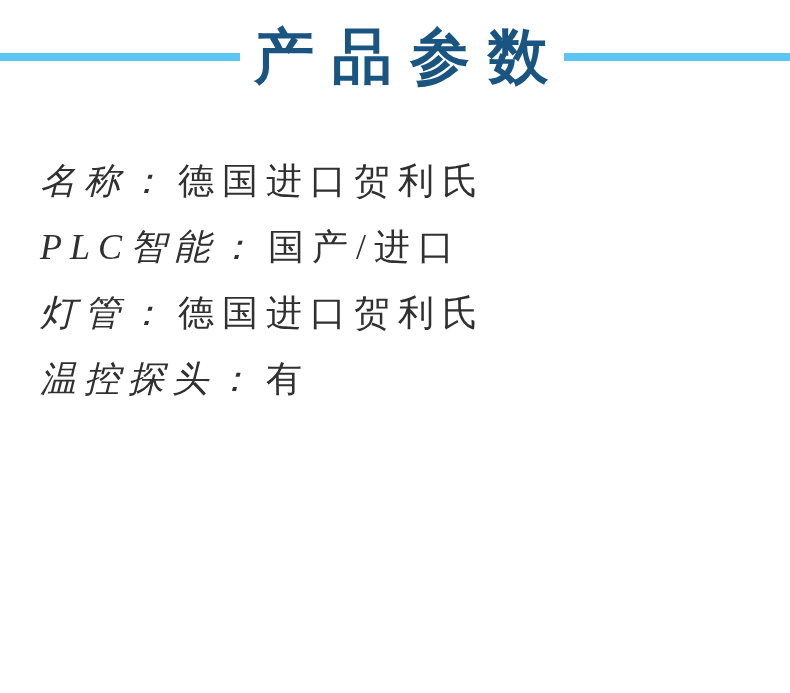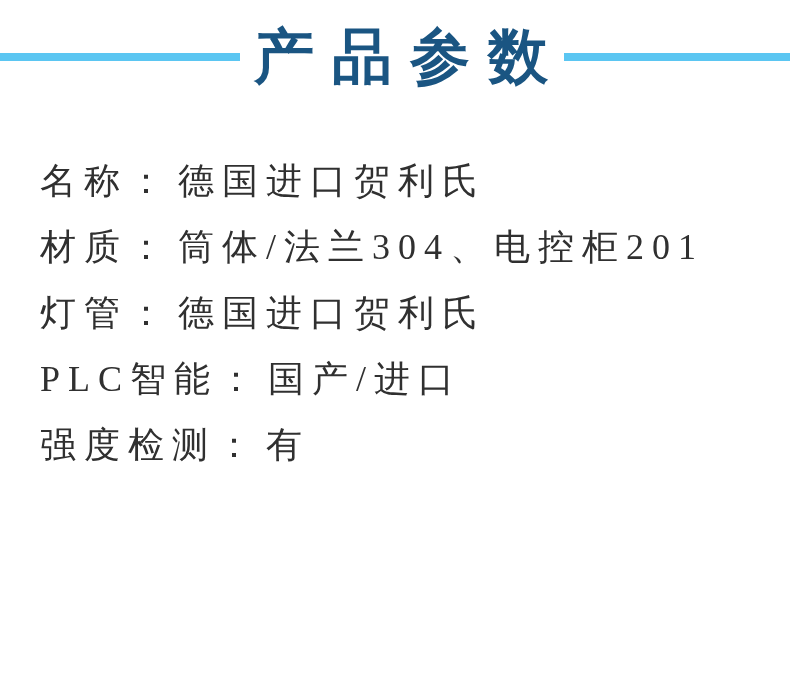--- a/index.html
+++ b/index.html
@@ -57,46 +57,44 @@
   .param-row {
     font-size: 36px;
     color: var(--text-color);
     letter-spacing: 8px;
     line-height: 66px;
     white-space: nowrap;
     font-weight: 500;
   }
   .param-label {
     margin-right: 6px;
+    font-style: italic;
   }
   .param-value {
   }
 </style>
 </head>
 <body>
 
 <div class="page">
 
   <div class="header">
     <div class="rule rule-left"></div>
     <div class="title">产品参数</div>
     <div class="rule rule-right"></div>
   </div>
 
   <div class="params">
     <div class="param-row">
       <span class="param-label">名称：</span><span class="param-value">德国进口贺利氏</span>
     </div>
     <div class="param-row">
-      <span class="param-label">材质：</span><span class="param-value">筒体/法兰304、电控柜201</span>
+      <span class="param-label">PLC智能：</span><span class="param-value">国产/进口</span>
     </div>
     <div class="param-row">
       <span class="param-label">灯管：</span><span class="param-value">德国进口贺利氏</span>
     </div>
     <div class="param-row">
-      <span class="param-label">PLC智能：</span><span class="param-value">国产/进口</span>
-    </div>
-    <div class="param-row">
-      <span class="param-label">强度检测：</span><span class="param-value">有</span>
+      <span class="param-label">温控探头：</span><span class="param-value">有</span>
     </div>
   </div>
 
 </div>
 
 </body></html>

